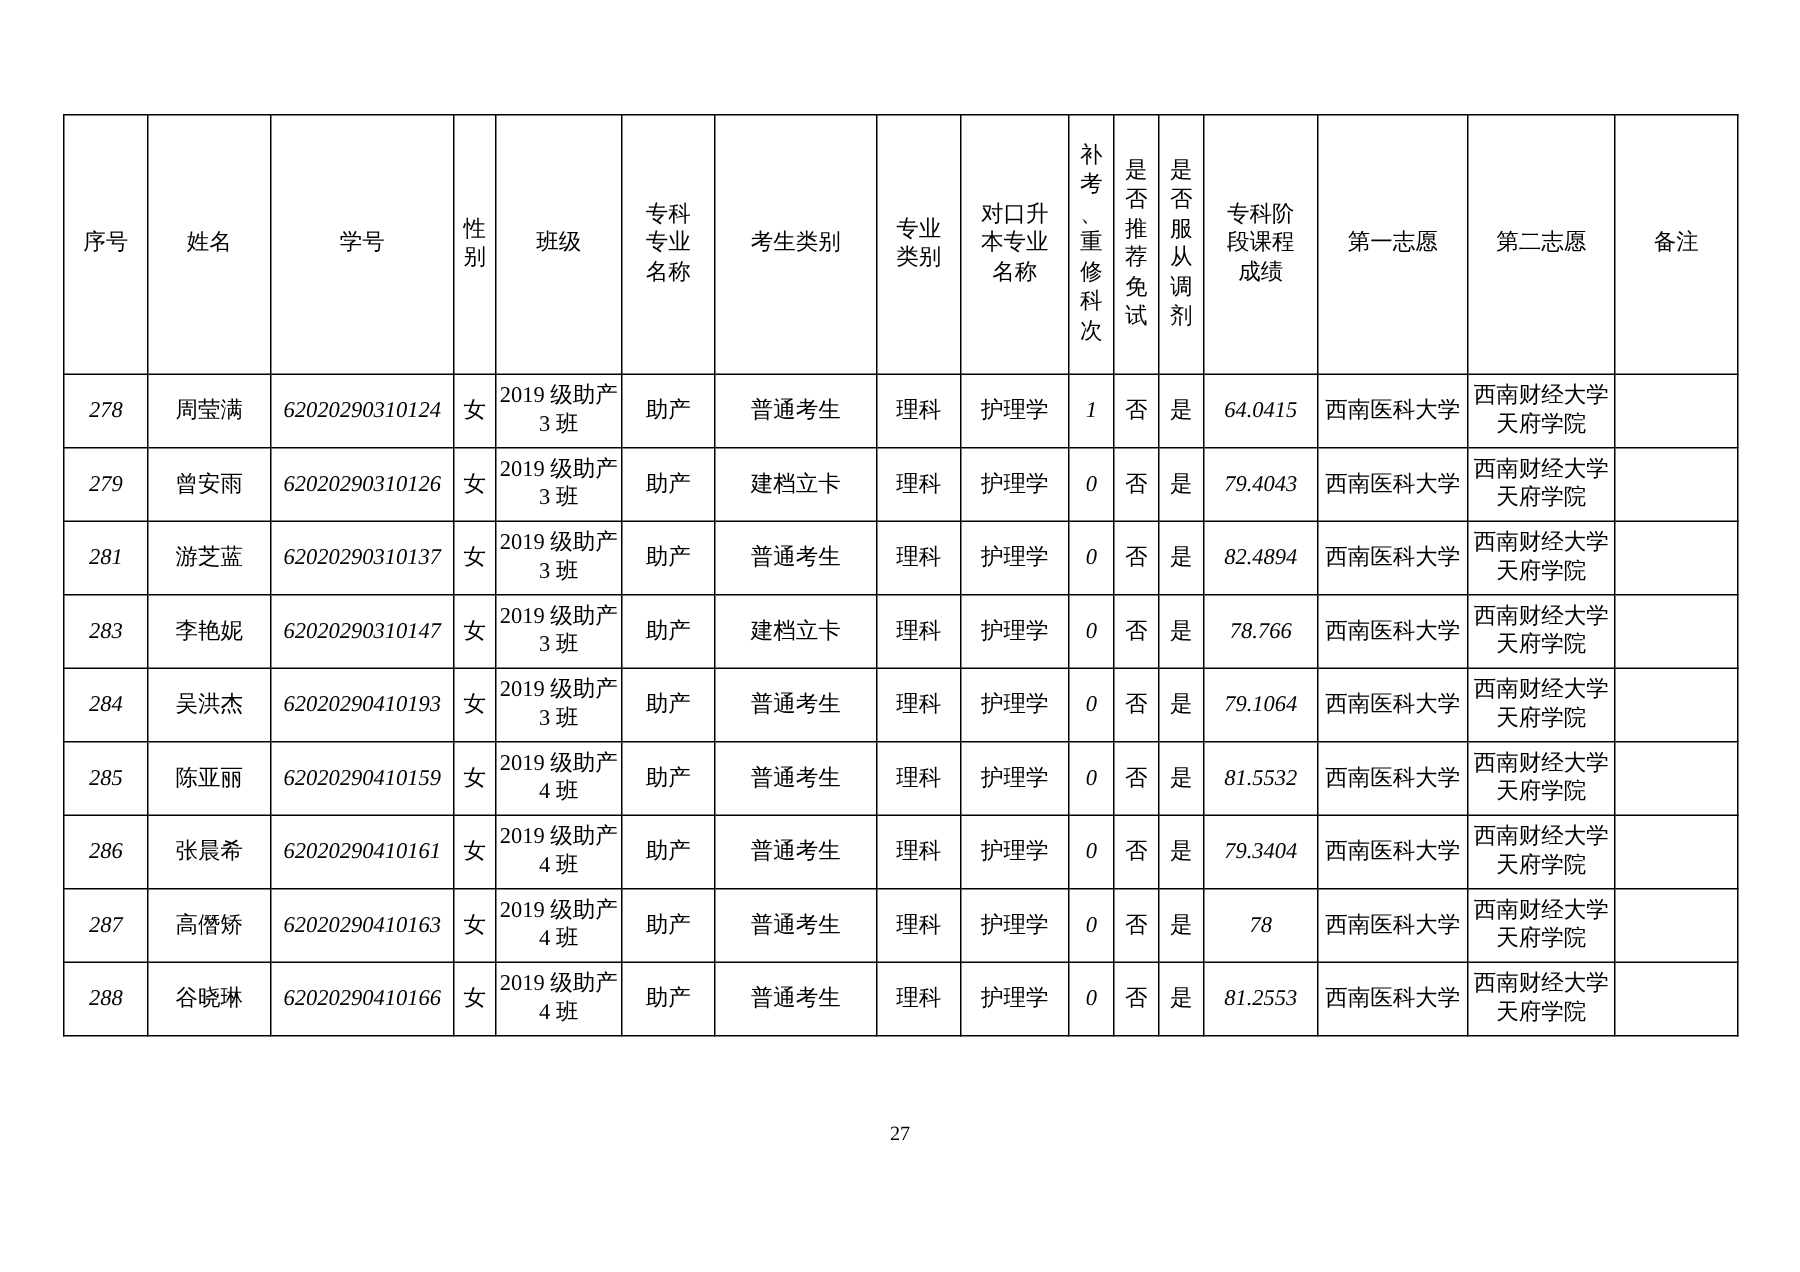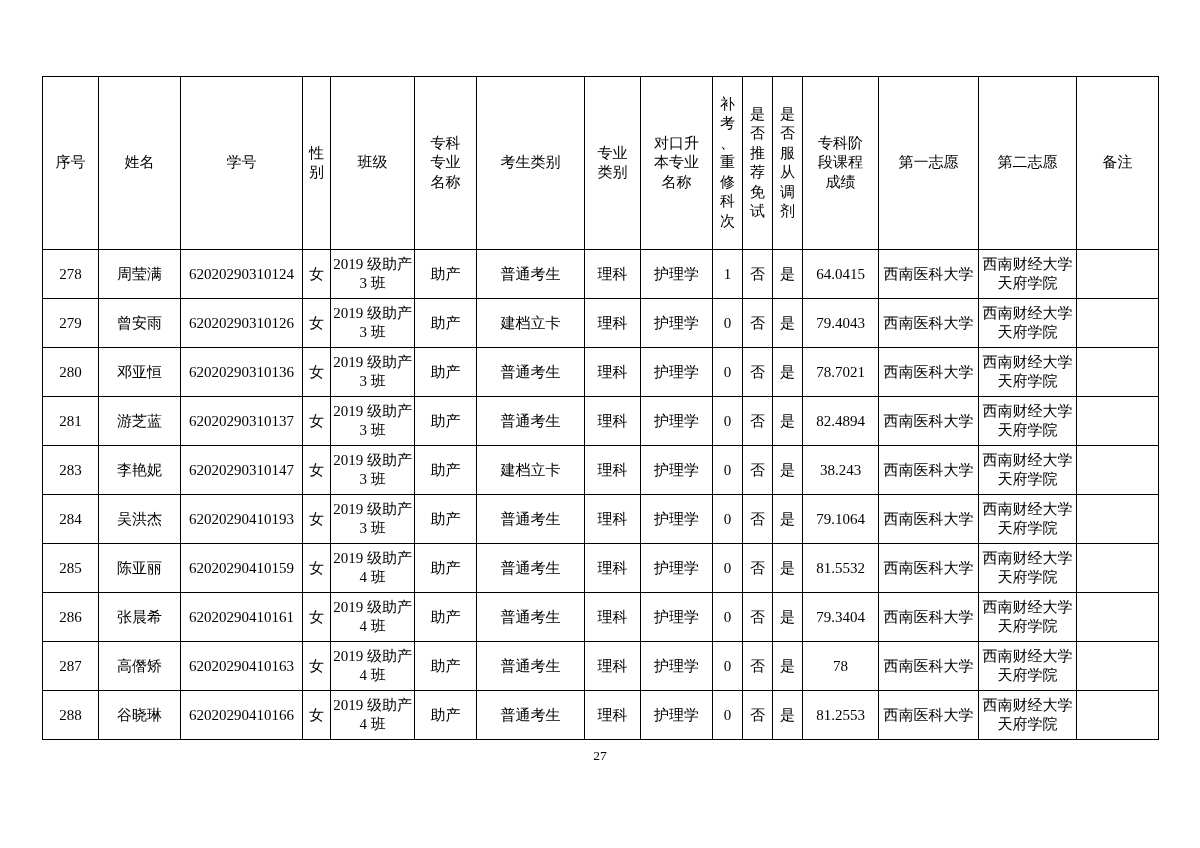--- a/index.html
+++ b/index.html
@@ -54,20 +54,21 @@
     line-height: 1.18;
     font-size: 14.5px;
   }
   
   tr.data td {
     height: 44px;
     font-size: 15px;
   }
   td.num, td.score {
     font-family: "Liberation Serif", "DejaVu Serif", serif;
+    font-style: italic;
   }
   td.wrap2 {
     line-height: 1.2;
     font-size: 14.5px;
   }
   .pagenum {
     position: absolute;
     left: 0;
     top: 748px;
     width: 1200px;
@@ -176,38 +177,20 @@
           <td>护理学</td>
           <td class="num">0</td>
           <td>否</td>
           <td>是</td>
           <td class="score">79.4043</td>
           <td class="wrap2">西南医科大学</td>
           <td class="wrap2">西南财经大学天府学院</td>
           <td></td>
         </tr>
         <tr class="data">
-          <td class="num">280</td>
-          <td>邓亚恒</td>
-          <td class="num">62020290310136</td>
-          <td>女</td>
-          <td class="wrap2">2019 级助产 3 班</td>
-          <td>助产</td>
-          <td>普通考生</td>
-          <td>理科</td>
-          <td>护理学</td>
-          <td class="num">0</td>
-          <td>否</td>
-          <td>是</td>
-          <td class="score">78.7021</td>
-          <td class="wrap2">西南医科大学</td>
-          <td class="wrap2">西南财经大学天府学院</td>
-          <td></td>
-        </tr>
-        <tr class="data">
           <td class="num">281</td>
           <td>游芝蓝</td>
           <td class="num">62020290310137</td>
           <td>女</td>
           <td class="wrap2">2019 级助产 3 班</td>
           <td>助产</td>
           <td>普通考生</td>
           <td>理科</td>
           <td>护理学</td>
           <td class="num">0</td>
@@ -224,21 +207,21 @@
           <td class="num">62020290310147</td>
           <td>女</td>
           <td class="wrap2">2019 级助产 3 班</td>
           <td>助产</td>
           <td>建档立卡</td>
           <td>理科</td>
           <td>护理学</td>
           <td class="num">0</td>
           <td>否</td>
           <td>是</td>
-          <td class="score">38.243</td>
+          <td class="score">78.766</td>
           <td class="wrap2">西南医科大学</td>
           <td class="wrap2">西南财经大学天府学院</td>
           <td></td>
         </tr>
         <tr class="data">
           <td class="num">284</td>
           <td>吴洪杰</td>
           <td class="num">62020290410193</td>
           <td>女</td>
           <td class="wrap2">2019 级助产 3 班</td>

